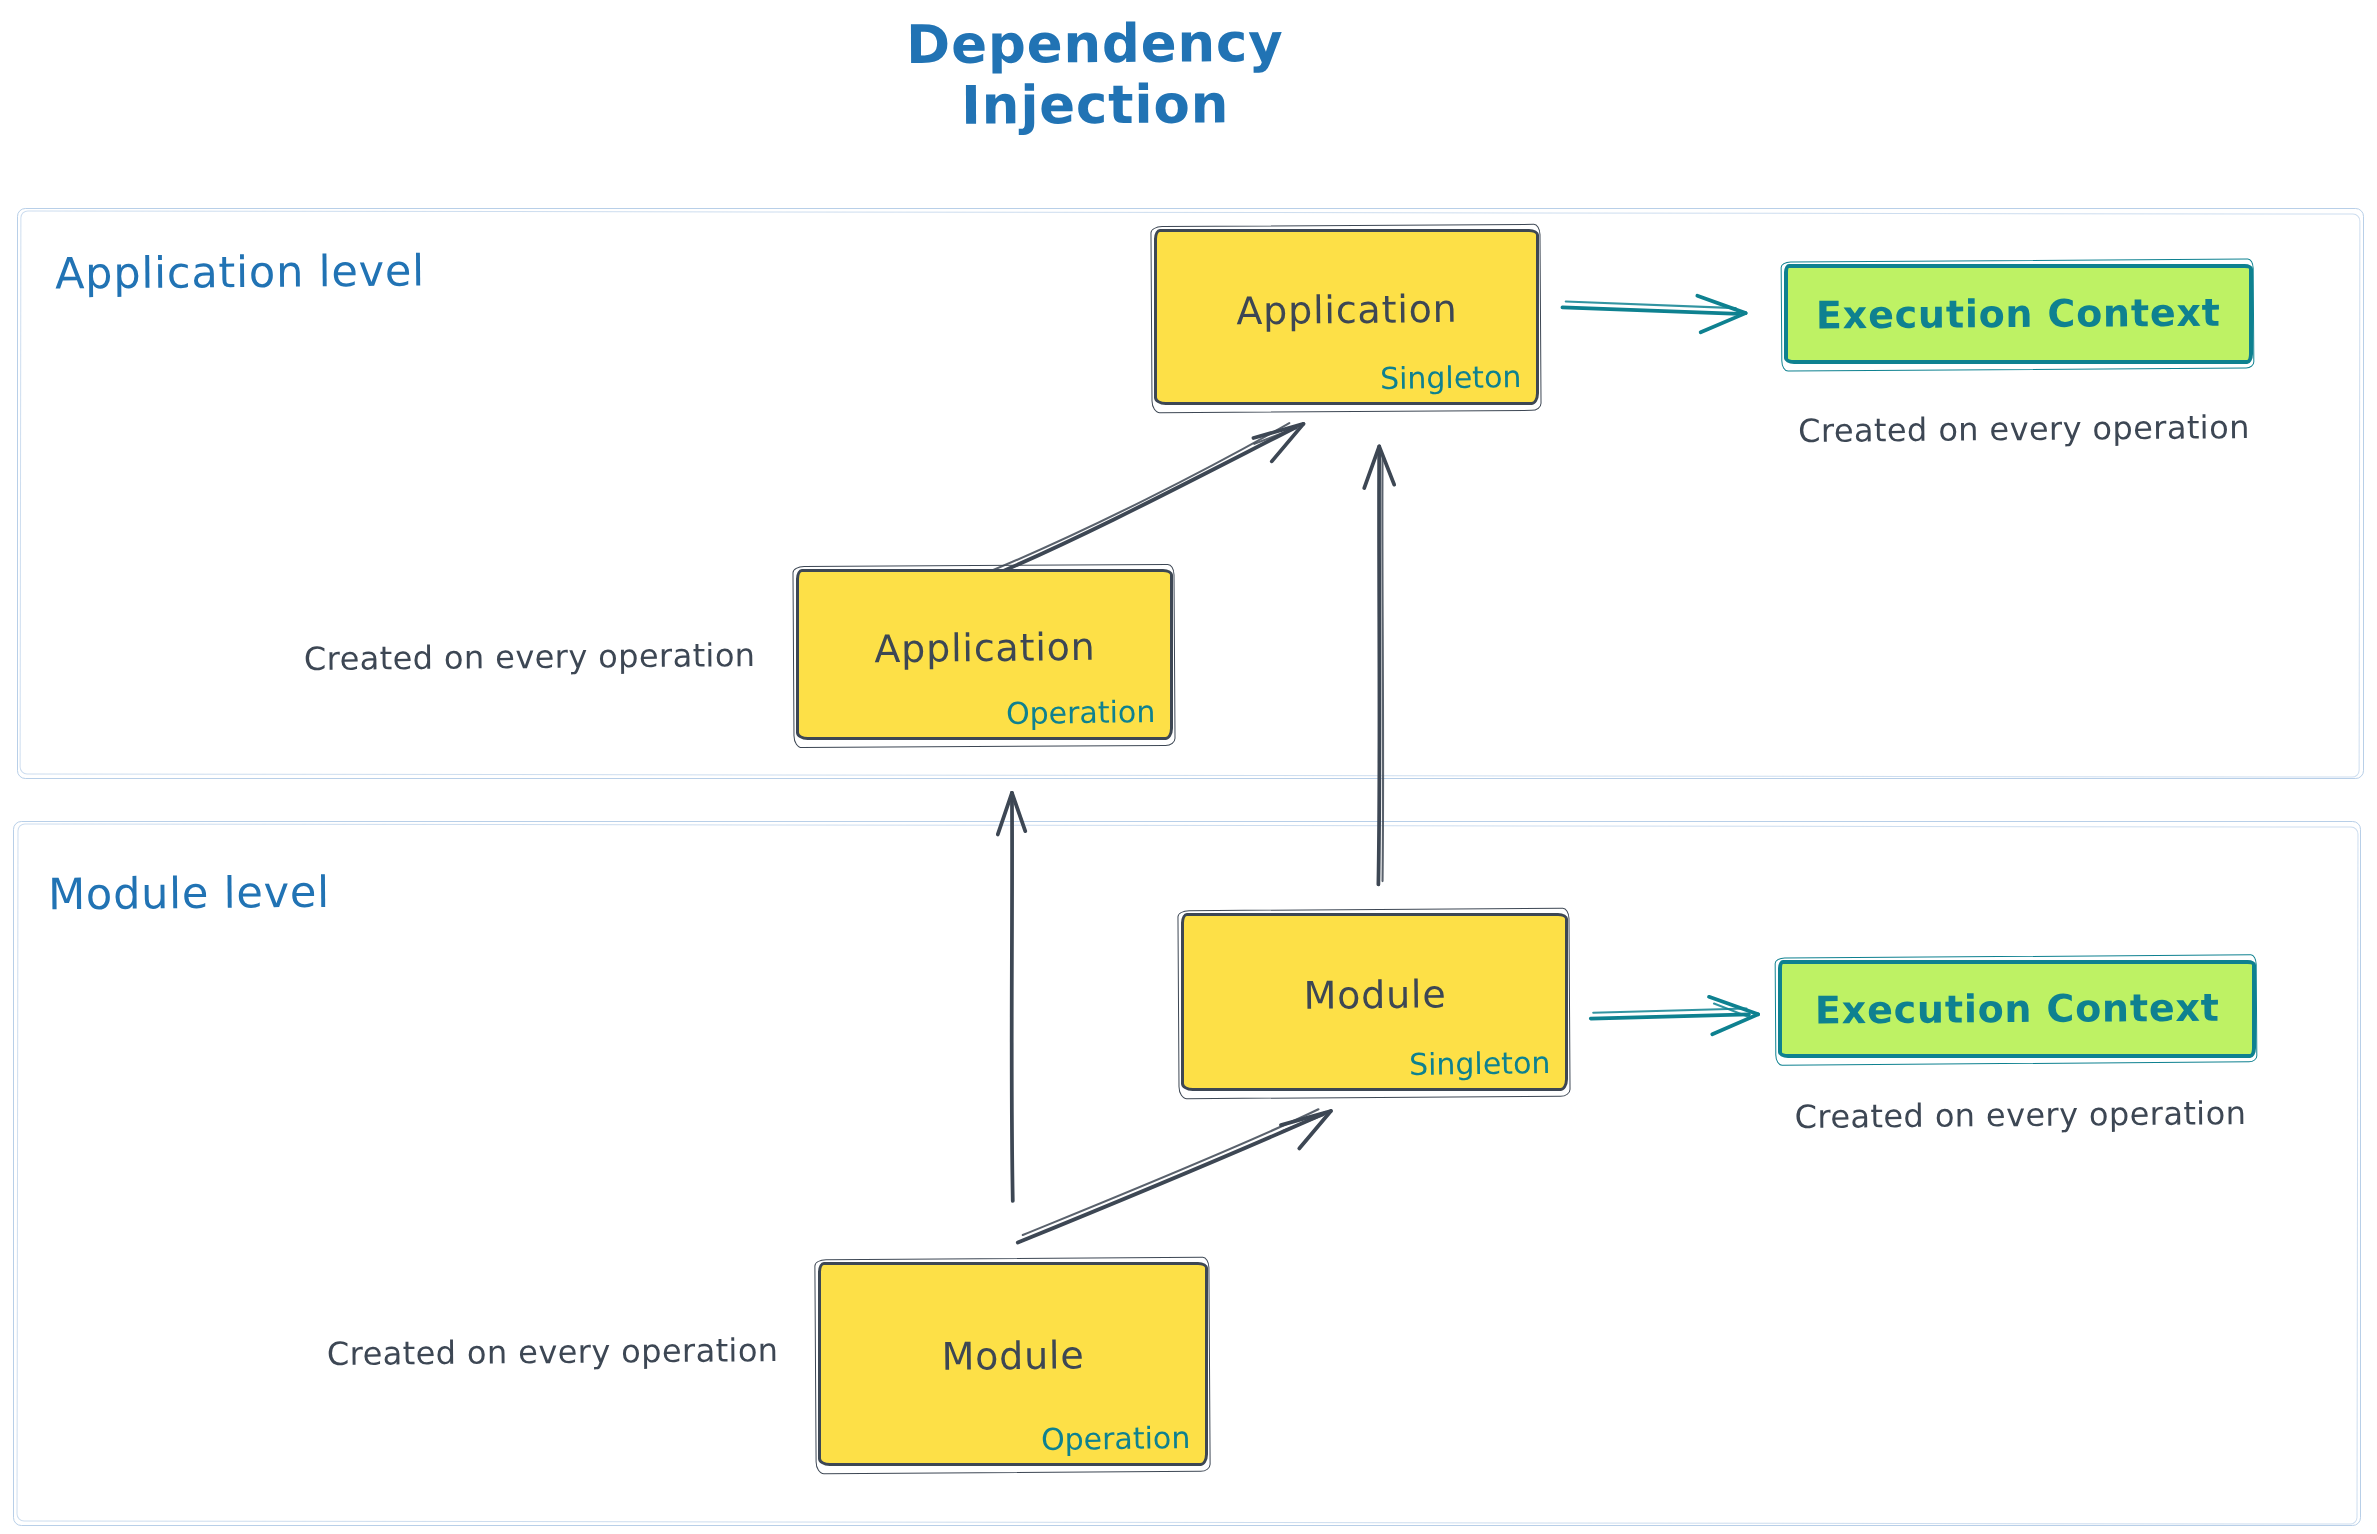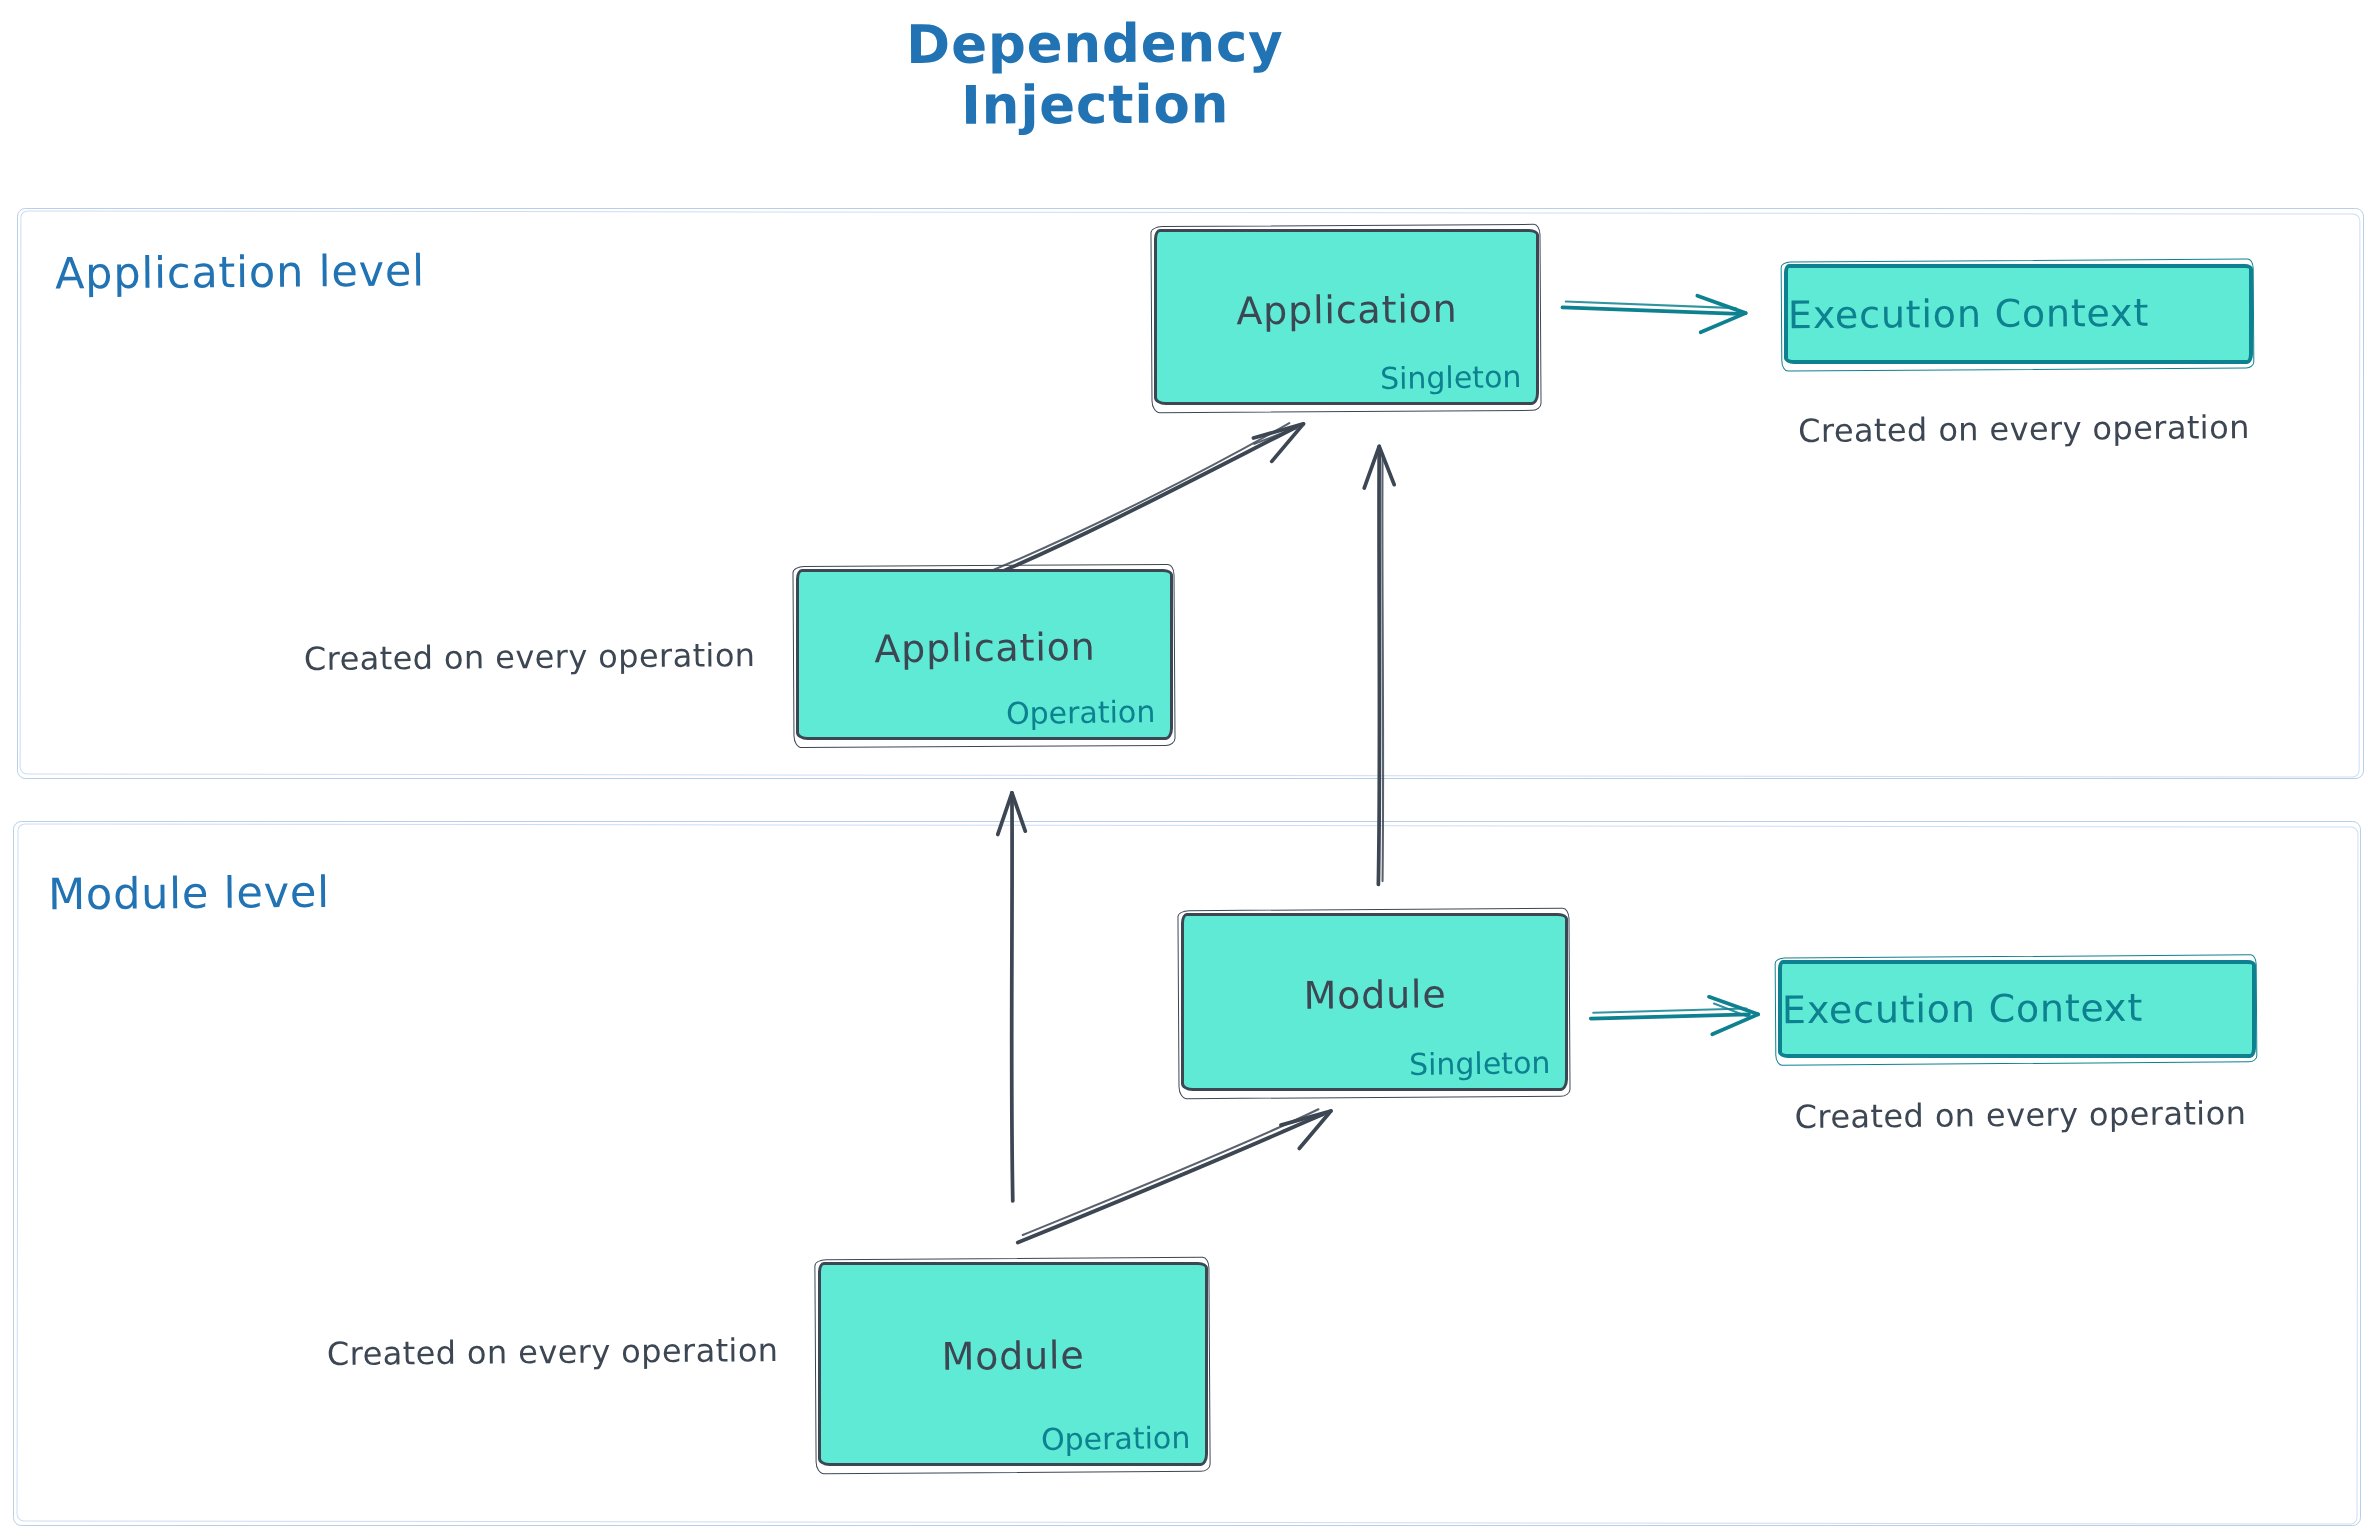--- a/index.html
+++ b/index.html
@@ -38,21 +38,21 @@
 
   .level-label{
     position:absolute;font-size:43px;color:var(--blue);letter-spacing:0.8px;
     transform:rotate(-0.5deg);
   }
   .label-app{left:55px;top:247px;}
   .label-mod{left:48px;top:868px;}
 
   
   .node{
-    position:absolute;background:#5eead4;border:3.3px solid var(--slate);
+    position:absolute;background:#fde047;border:3.3px solid var(--slate);
     border-radius:5.8px 10px 7.5px 11.7px / 10px 5.8px 11.7px 7.5px;
   }
   .node::before{
     content:"";position:absolute;inset:-7.5px -5px -9.2px -5.8px;
     border:1.7px solid var(--slate);
     border-radius:11.7px 6.7px 10px 8.3px / 6.7px 10.8px 7.5px 12.5px;
     transform:rotate(-0.35deg);pointer-events:none;
   }
   .node-title{
     position:absolute;left:50%;top:46%;transform:translate(-50%,-50%) rotate(-0.6deg);
@@ -62,23 +62,23 @@
     position:absolute;right:15px;bottom:6.7px;
     font-size:30px;color:var(--teal);white-space:nowrap;transform:rotate(-0.8deg);
   }
   .box-app-singleton{left:1154px;top:229px;width:385px;height:176px;}
   .box-app-operation{left:796px;top:569px;width:377px;height:171px;}
   .box-mod-singleton{left:1181px;top:913px;width:387px;height:178px;}
   .box-mod-operation{left:818px;top:1262px;width:390px;height:204px;}
 
   
   .ec{
-    position:absolute;background:#5eead4;border:4.2px solid var(--teal);
+    position:absolute;background:#bef264;border:4.2px solid var(--teal);
     border-radius:5px 8.3px 5.8px 10px / 8.3px 5px 10px 5.8px;
-    display:flex;align-items:center;justify-content:flex-start;
+    display:flex;align-items:center;justify-content:center;font-weight:bold;
   }
   .ec::before{
     content:"";position:absolute;inset:-8.3px -5px -10px -6.7px;
     border:1.7px solid var(--teal);
     border-radius:10px 5.8px 8.3px 6.7px / 5.8px 10px 6.7px 10.8px;
     transform:rotate(-0.4deg);pointer-events:none;
   }
   .ec-text{font-size:38px;color:var(--teal);white-space:nowrap;letter-spacing:0.8px;transform:rotate(-0.4deg);}
   .ec-app{left:1784px;top:264px;width:469px;height:100px;}
   .ec-mod{left:1778px;top:960px;width:478px;height:98px;}

